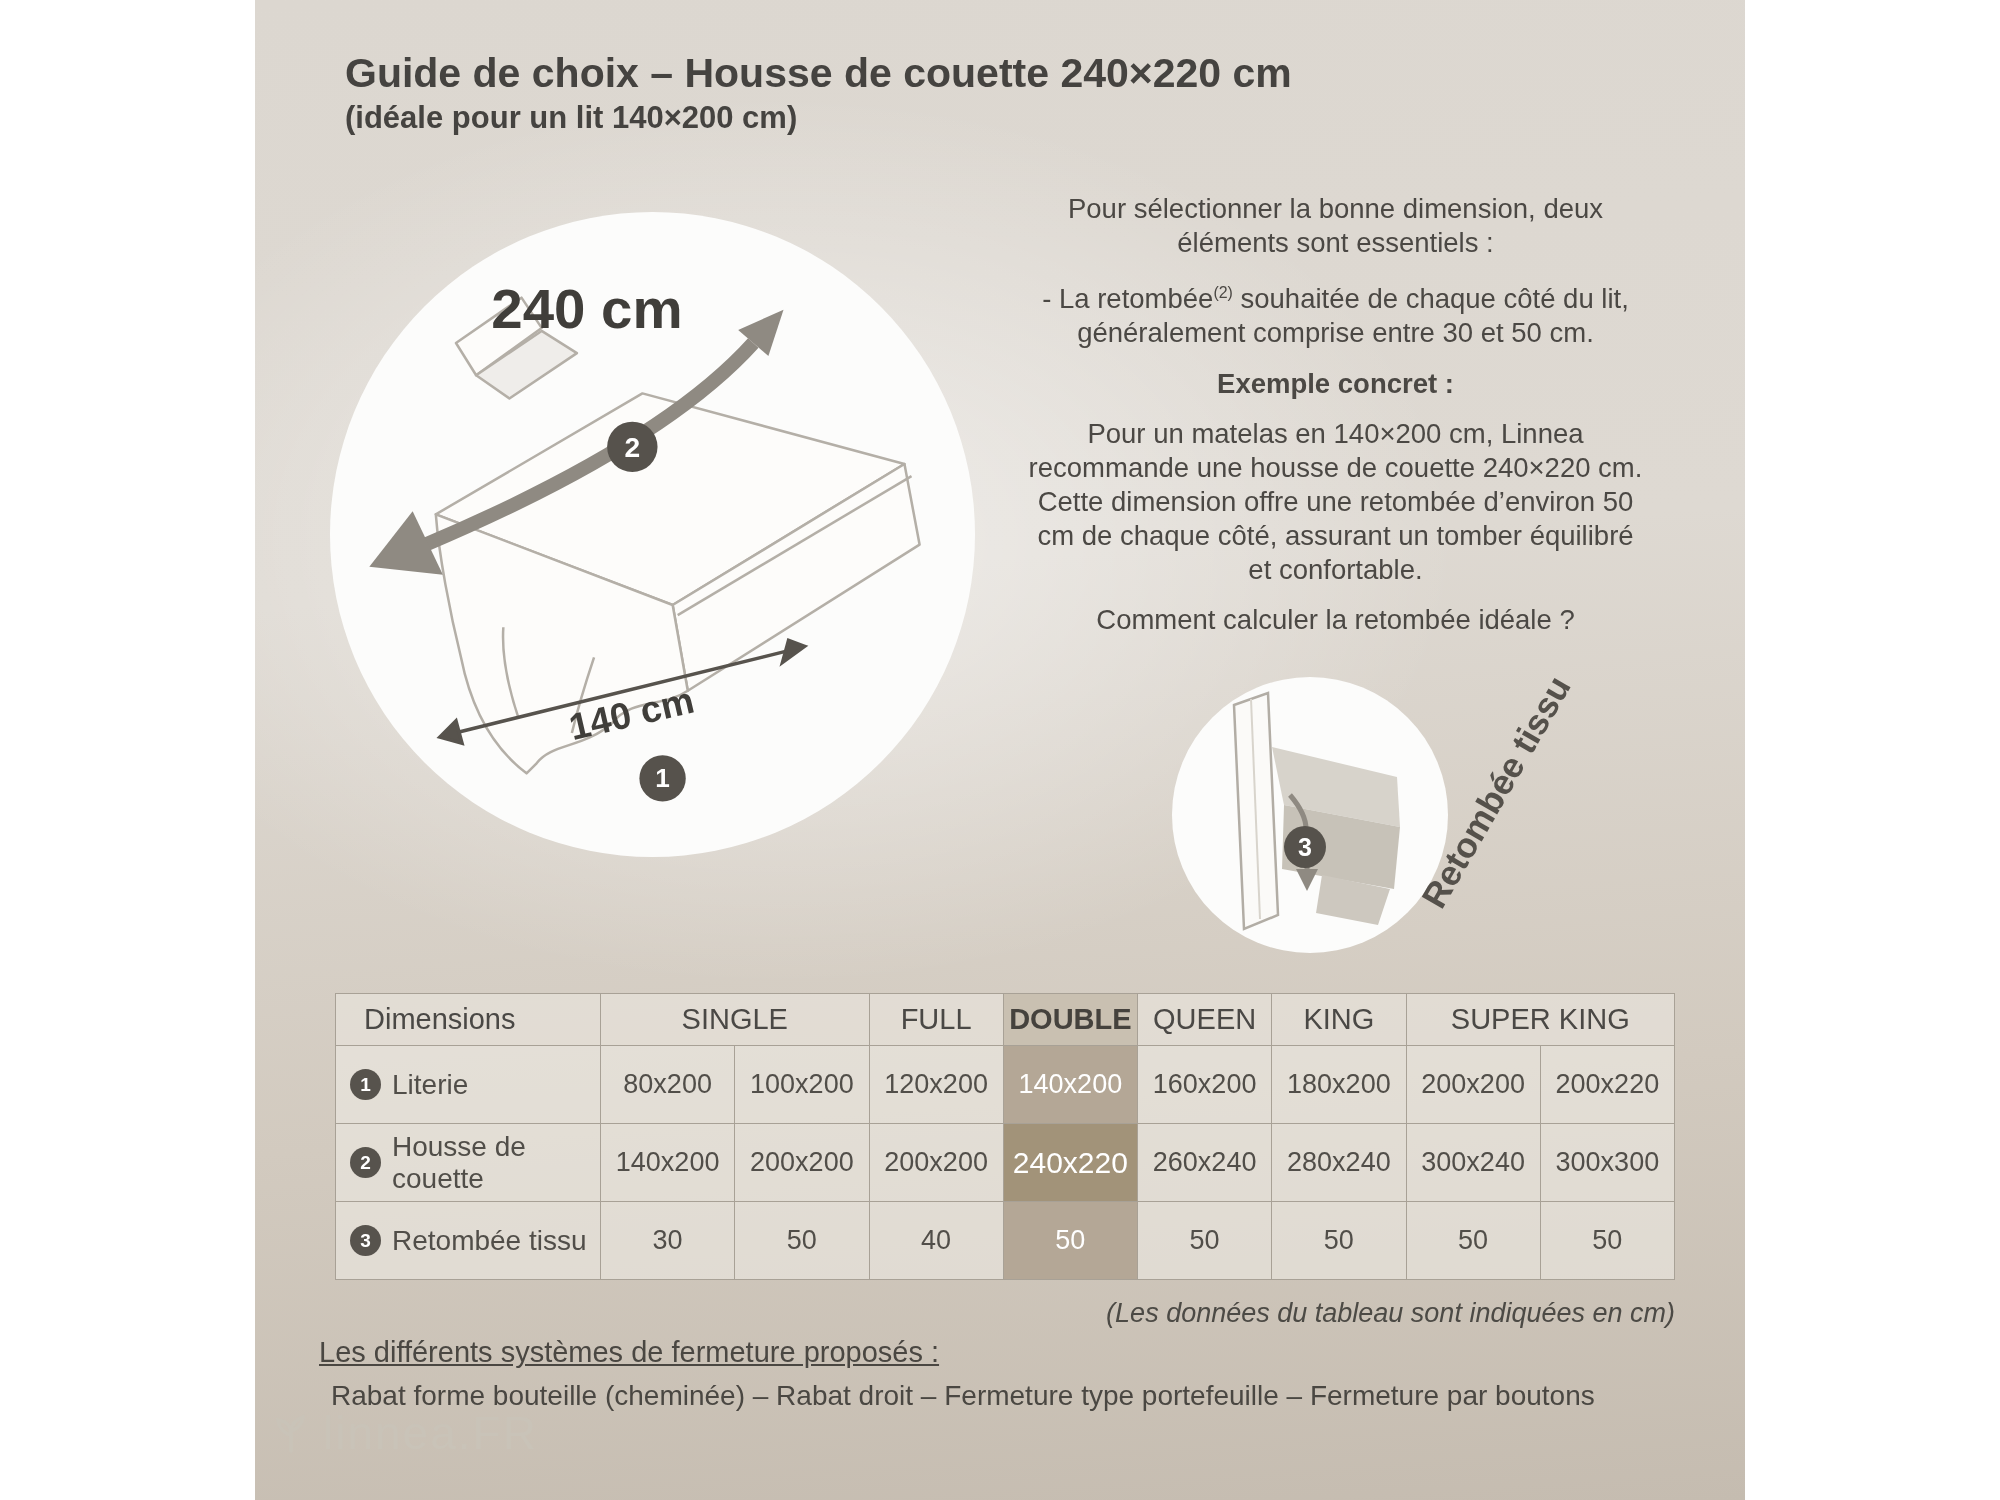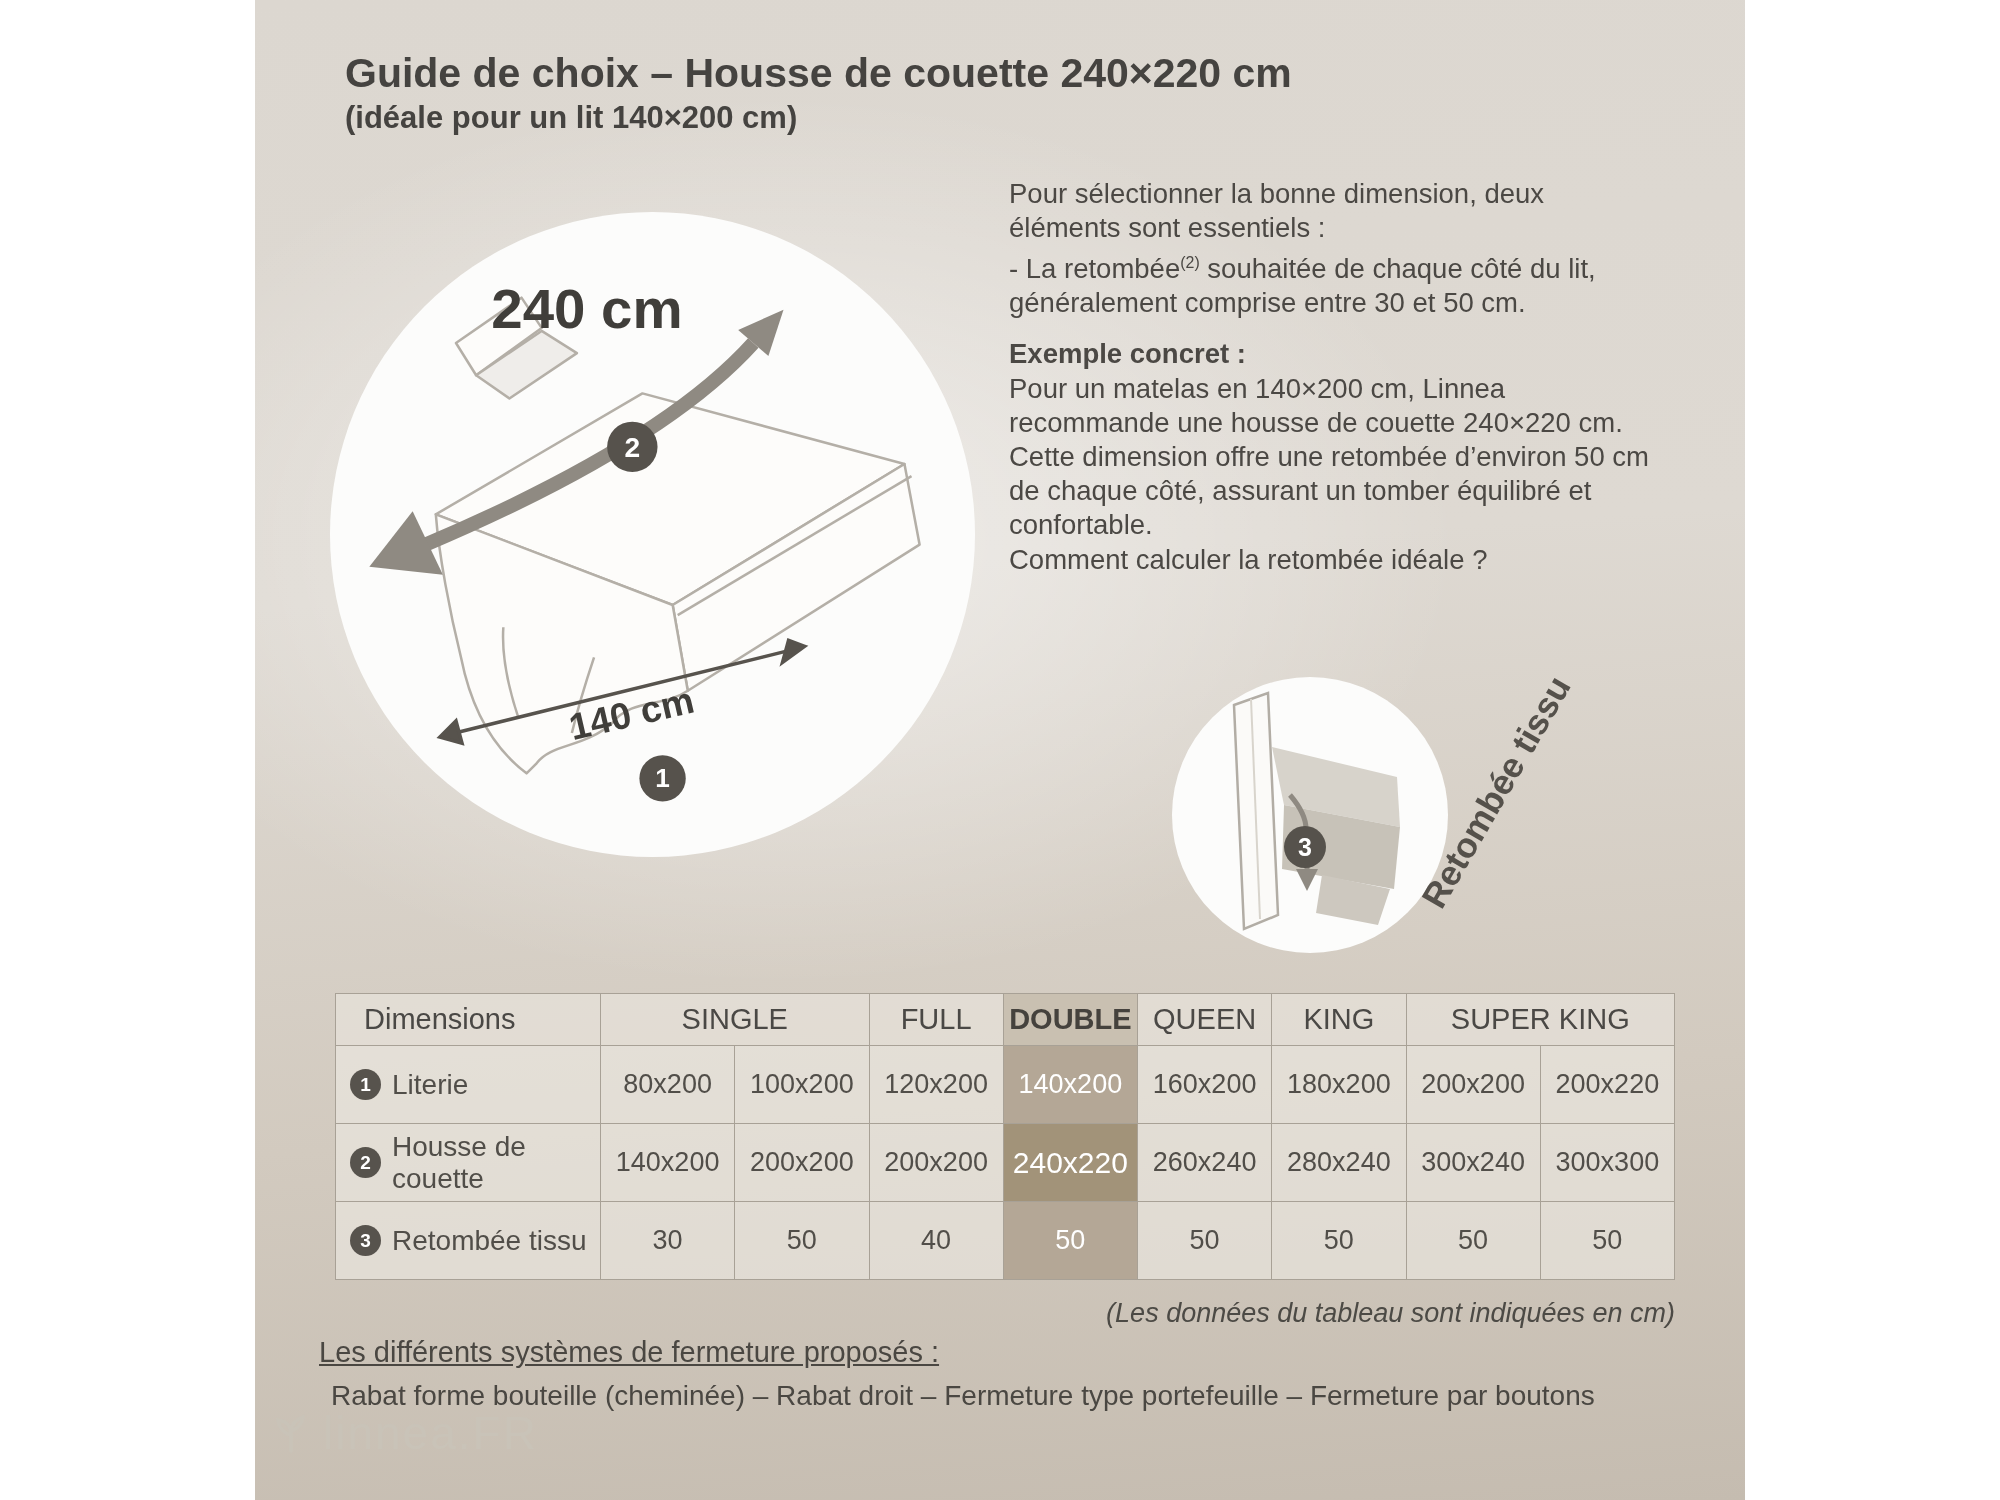--- a/index.html
+++ b/index.html
@@ -13,21 +13,21 @@
     background:
       radial-gradient(ellipse 950px 620px at 35% 36%, rgba(255,255,255,0.55), rgba(255,255,255,0) 72%),
       linear-gradient(176deg, #dcd7d0 0%, #ded9d2 38%, #d2cabf 72%, #c5bcb0 100%);
     color:#4a4742;
   }
 
   .title    { position:absolute; left:90px;  top:50px;  font-size:41px; font-weight:bold; color:#454340; }
   .subtitle { position:absolute; left:90px;  top:100px; font-size:31px; font-weight:bold; color:#454340; }
 
   .intro { position:absolute; left:753px; top:176px; width:655px; font-size:27.5px; line-height:34px; color:#4b4844; }
-  .intro p { margin:1px; }
+  .intro p { margin:16px;text-align:center; }
   .intro sup { font-size:0.58em; vertical-align:super; }
   .ex-heading { font-weight:bold; margin-top:17px !important; }
 
   .circle-main { position:absolute; left:75px; top:212px; width:645px; height:645px;
                  background:#fcfcfb; border-radius:50%;text-align:right; }
   .circle-main svg { width:100%; height:100%; display:block; }
 
   .circle-drop { position:absolute; left:917px; top:677px; width:276px; height:276px;
                  background:#fcfcfb; border-radius:50%; }
   .circle-drop svg { width:100%; height:100%; display:block; }

